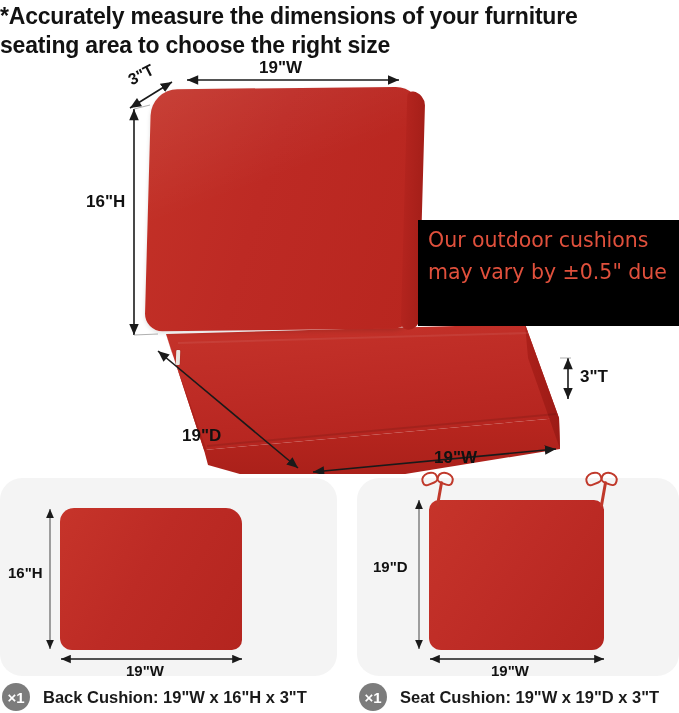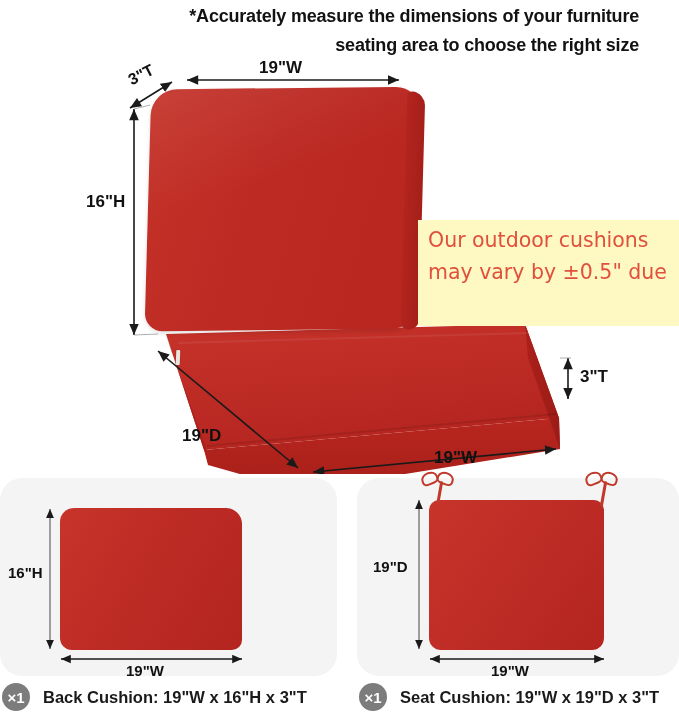--- a/index.html
+++ b/index.html
@@ -7,26 +7,26 @@
     width:679px; height:713px;
     background:#ffffff;
     font-family:"Liberation Sans", sans-serif;
     overflow:hidden;
   }
   #stage { position:relative; width:679px; height:713px; background:#fff; }
 
   
   .header {
     position:absolute; left:0; top:2px; width:639px;
-    text-align:right;
-    font-size:18px; font-weight:bold; color:#121212;
+    text-align:left;
+    font-size:23px; font-weight:bold; color:#121212;
     line-height:29px;
     letter-spacing:-0.2px;
   }
-  .header .l2 { display:block;padding-left:24px; }
+  .header .l2 { display:block; }
 
   
   .hero { position:absolute; left:0; top:62px; width:679px; height:412px; }
 
   
   .back-cushion {
     position:absolute;
     left:148px; top:26px;
     width:270px; height:242px;
     background:linear-gradient(105deg,#c33127 0%,#bd2a24 42%,#b8261f 100%);
@@ -59,21 +59,21 @@
     position:absolute;
     font-size:17px; font-weight:bold; color:#111;
     white-space:nowrap;
   }
 
   
   .callout {
     position:absolute;
     left:418px; top:158px;
     width:261px; height:106px;
-    background:#fef9c3;
+    background:#000000;
     padding:4px 0 0 10px;
     font-size:20.5px; color:#e0503c;
     line-height:32px;
     font-family:"DejaVu Sans", sans-serif;
   }
   .callout div { white-space:nowrap; }
 
   
   .panel {
     position:absolute;

